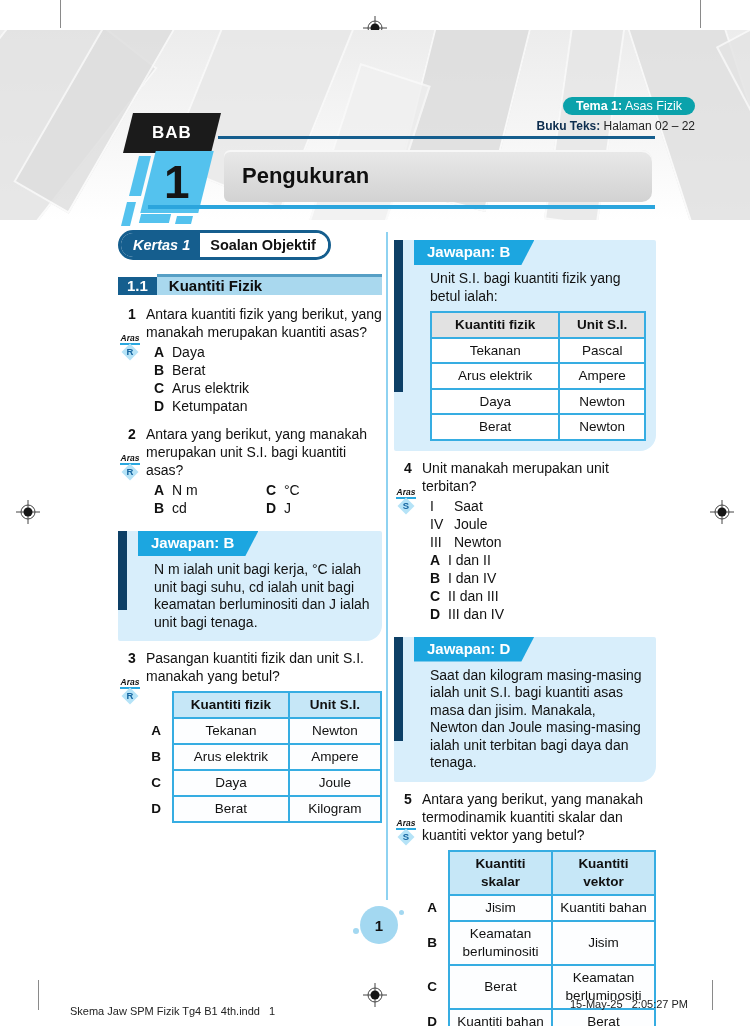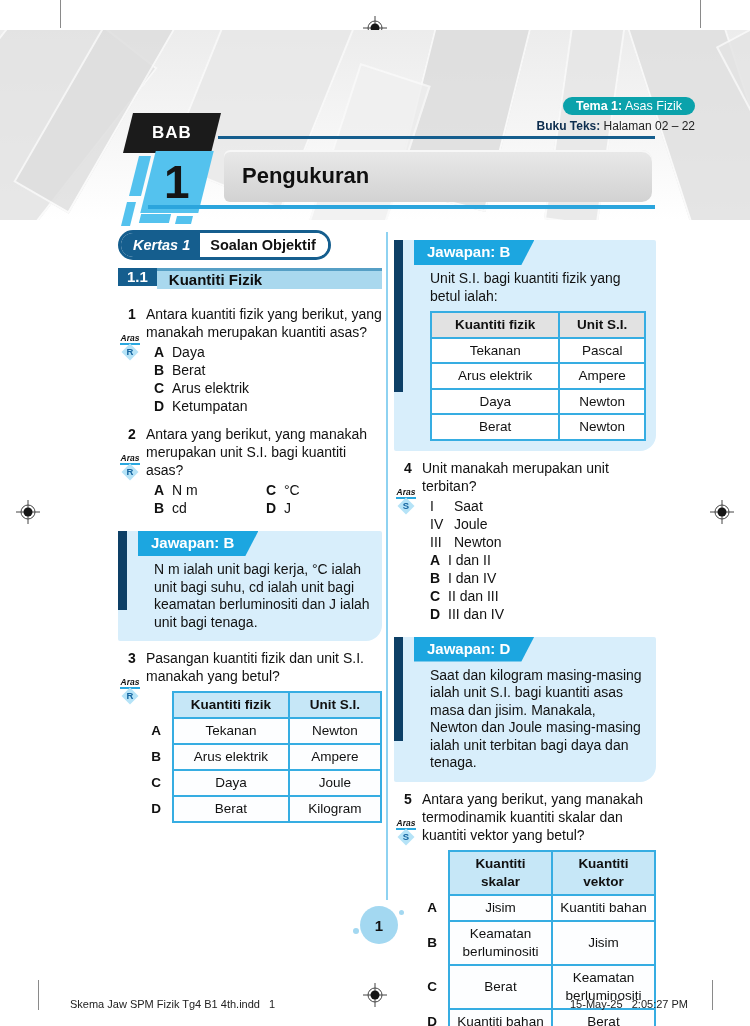--- a/index.html
+++ b/index.html
@@ -47,21 +47,21 @@
 
   
   .kertas{display:inline-flex;border:3px solid #155e8e;border-radius:16px;overflow:hidden;
           height:24px;align-items:stretch;margin-bottom:8px;}
   .kertas .k1{background:#155e8e;color:#fff;font-weight:bold;font-style:italic;font-size:14.5px;
               display:flex;align-items:center;padding:0 10px 0 12px;}
   .kertas .k2{background:#fff;color:#111;font-weight:bold;font-size:14.5px;display:flex;
               align-items:center;padding:0 12px 0 10px;}
 
   
-  .section-banner{display:flex;align-items:flex-start;height:27px;margin-bottom:10px;}
+  .section-banner{display:flex;align-items:flex-end;height:27px;margin-bottom:10px;}
   .section-num{background:#155e8e;color:#fff;font-weight:bold;font-size:15px;display:flex;
                align-items:center;justify-content:center;padding:0 9px;}
   .section-title{flex:1;background:#a9d8ee;border-top:3px solid #569fc5;display:flex;
                  align-items:center;font-weight:bold;font-size:15px;color:#0d0d0d;padding-left:12px;}
 
   
   .q{display:flex;margin-bottom:10px;}
   .q-gutter{width:28px;flex:none;text-align:center;font-weight:bold;position:relative;}
   .q-num{font-size:14px;}
   .aras{margin-top:4px;margin-left:-4px;text-align:center;}
@@ -107,21 +107,21 @@
   .page-circle{position:absolute;left:360px;top:906px;width:38px;height:38px;border-radius:50%;
                background:#a3d8f1;display:flex;align-items:center;justify-content:center;
                font-weight:bold;font-size:15px;color:#111;}
   .page-circle::before{content:"";position:absolute;left:-7px;top:22px;width:6px;height:6px;
                        border-radius:50%;background:#a3d8f1;}
   .page-circle::after{content:"";position:absolute;right:-6px;top:4px;width:5px;height:5px;
                       border-radius:50%;background:#a3d8f1;}
 
   
   .footer{position:absolute;left:0;bottom:8px;width:750px;font-size:11px;color:#222;}
-  .footer .f-left{position:absolute;left:70px;bottom:8px;white-space:pre;}
+  .footer .f-left{position:absolute;left:70px;bottom:1px;white-space:pre;}
   .footer .f-right{position:absolute;right:62px;bottom:8px;white-space:pre;}
 </style>
 </head>
 <body>
 
 <div class="sheet">
 
   <div class="cropline" style="left:60px;top:0;width:1px;height:28px;"></div>
   <div class="cropline" style="left:0;top:84px;width:26px;height:1px;"></div>
   <div class="cropline" style="left:700px;top:0;width:1px;height:28px;"></div>

